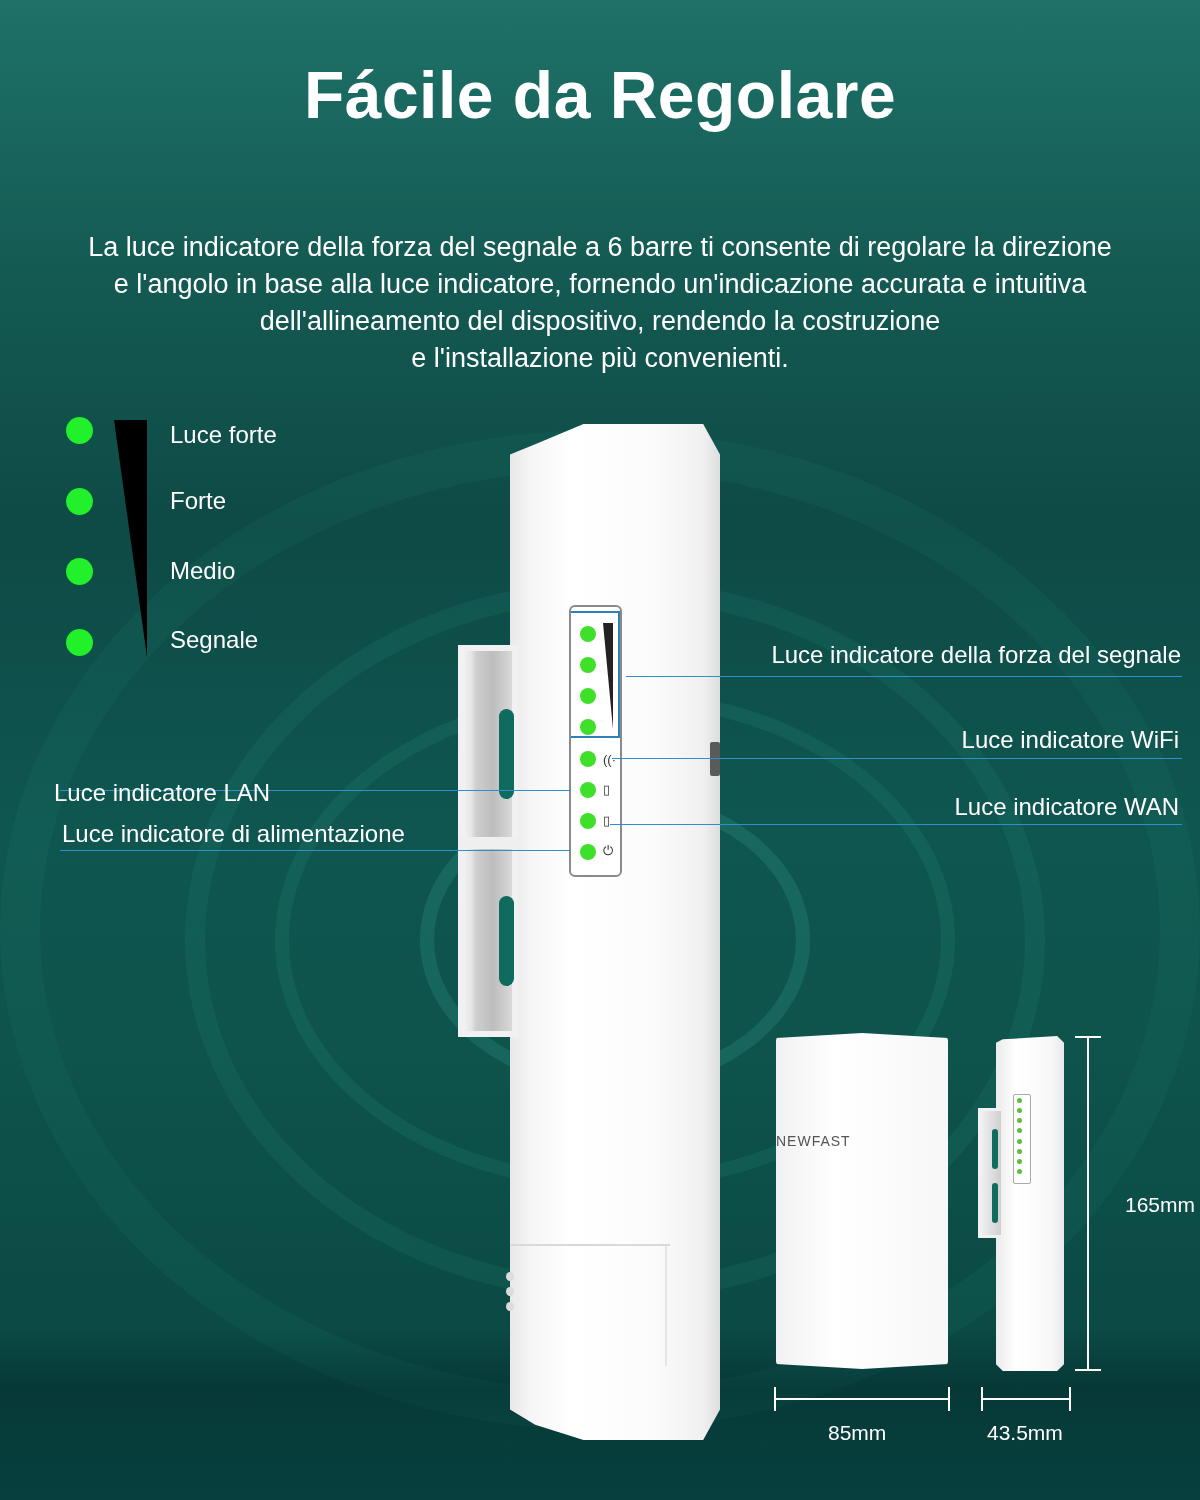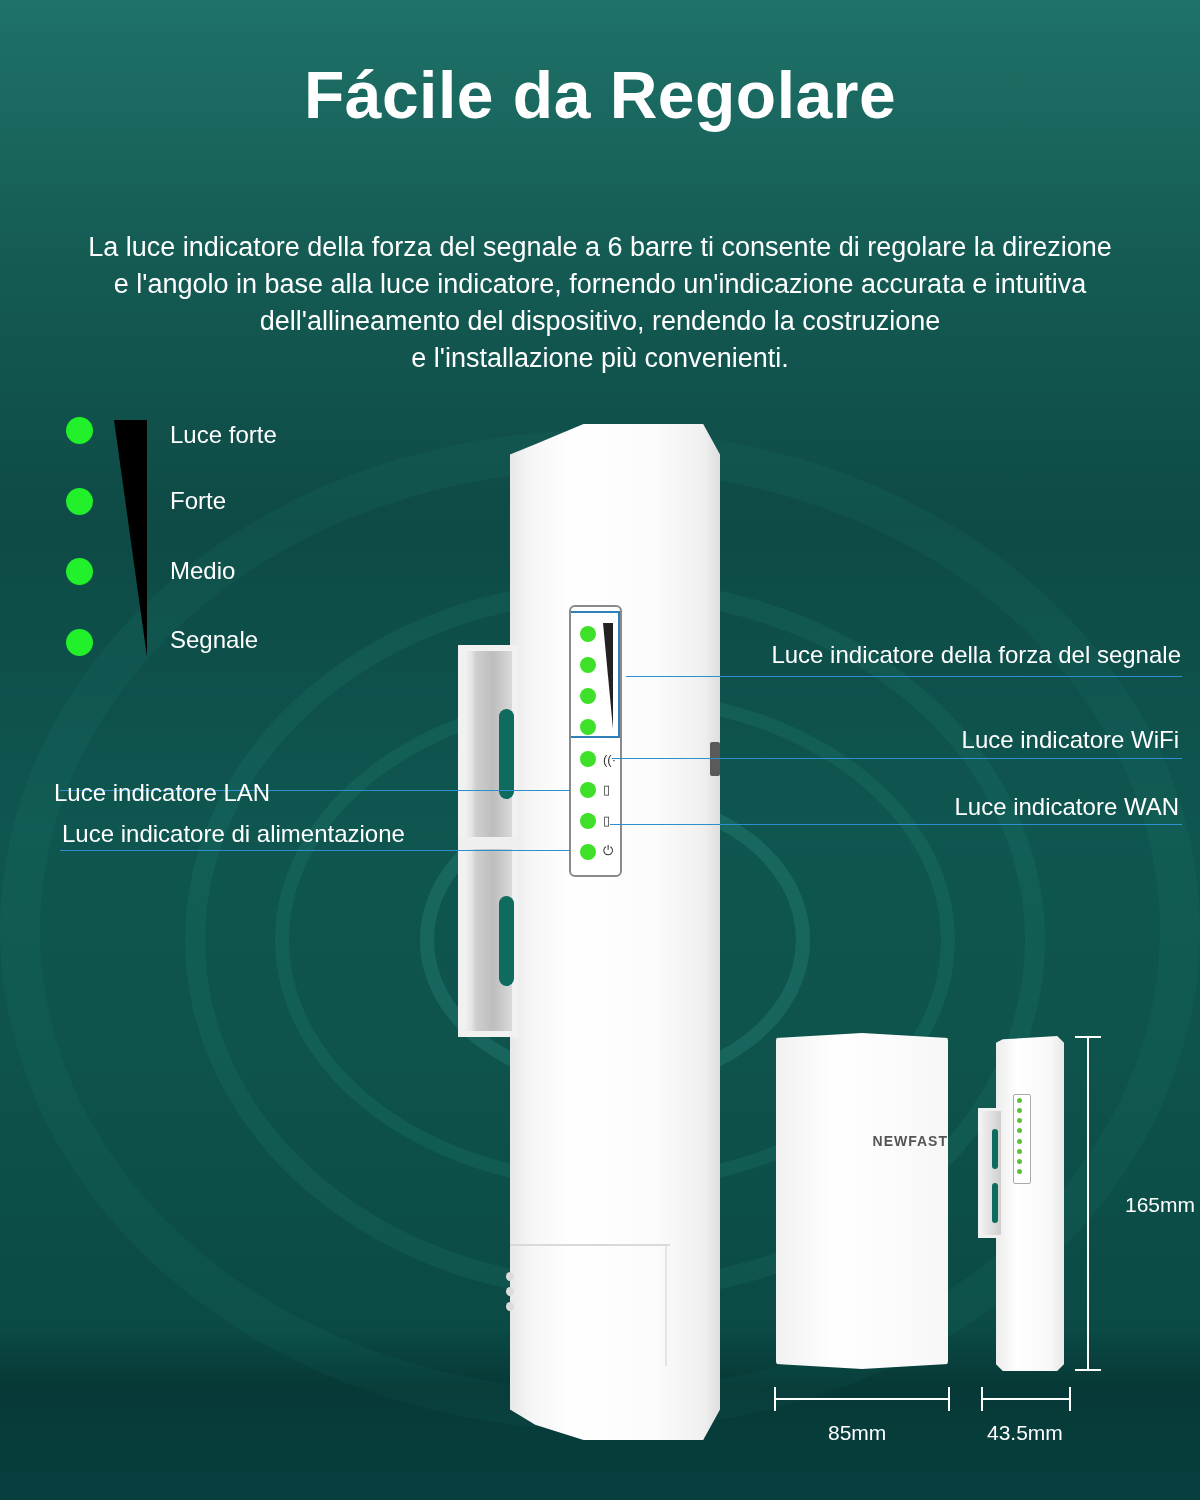--- a/index.html
+++ b/index.html
@@ -69,21 +69,21 @@
     .callout-line { position: absolute; height: 1px; background: #2d8fd0; }
     .callout-label { position: absolute; font-size: 24px; white-space: nowrap; }
 
     
     .front-unit {
       position: absolute; left: 776px; top: 1033px; width: 172px; height: 336px;
       background: linear-gradient(90deg, #f1f1f1 0%, #ffffff 35%, #f7f7f7 100%);
       border-radius: 12px / 8px;
       clip-path: polygon(0 1.5%, 50% 0, 100% 1.5%, 100% 98.5%, 50% 100%, 0 98.5%);
     }
-    .brand { position: absolute; left: 0; right: 0; top: 100px; text-align: right; font-size: 14px; font-weight: bold; color: #555; letter-spacing: 1px; }
+    .brand { position: absolute; left: 0; right: 0; top: 100px; text-align: left; font-size: 14px; font-weight: normal; color: #555; letter-spacing: 1px; }
     .side-unit {
       position: absolute; left: 996px; top: 1036px; width: 68px; height: 335px;
       background: linear-gradient(90deg, #ececec 0%, #ffffff 30%, #f8f8f8 80%, #e8e8e8 100%);
       clip-path: polygon(10% 1%, 90% 0, 100% 2%, 100% 98%, 90% 100%, 10% 100%, 0 98%, 0 2%);
     }
     .side-bracket {
       position: absolute; left: 978px; top: 1108px; width: 26px; height: 130px;
       background: linear-gradient(90deg, #f1f1f1, #cfcfcf);
       border: 3px solid #f1f1f1;
     }

